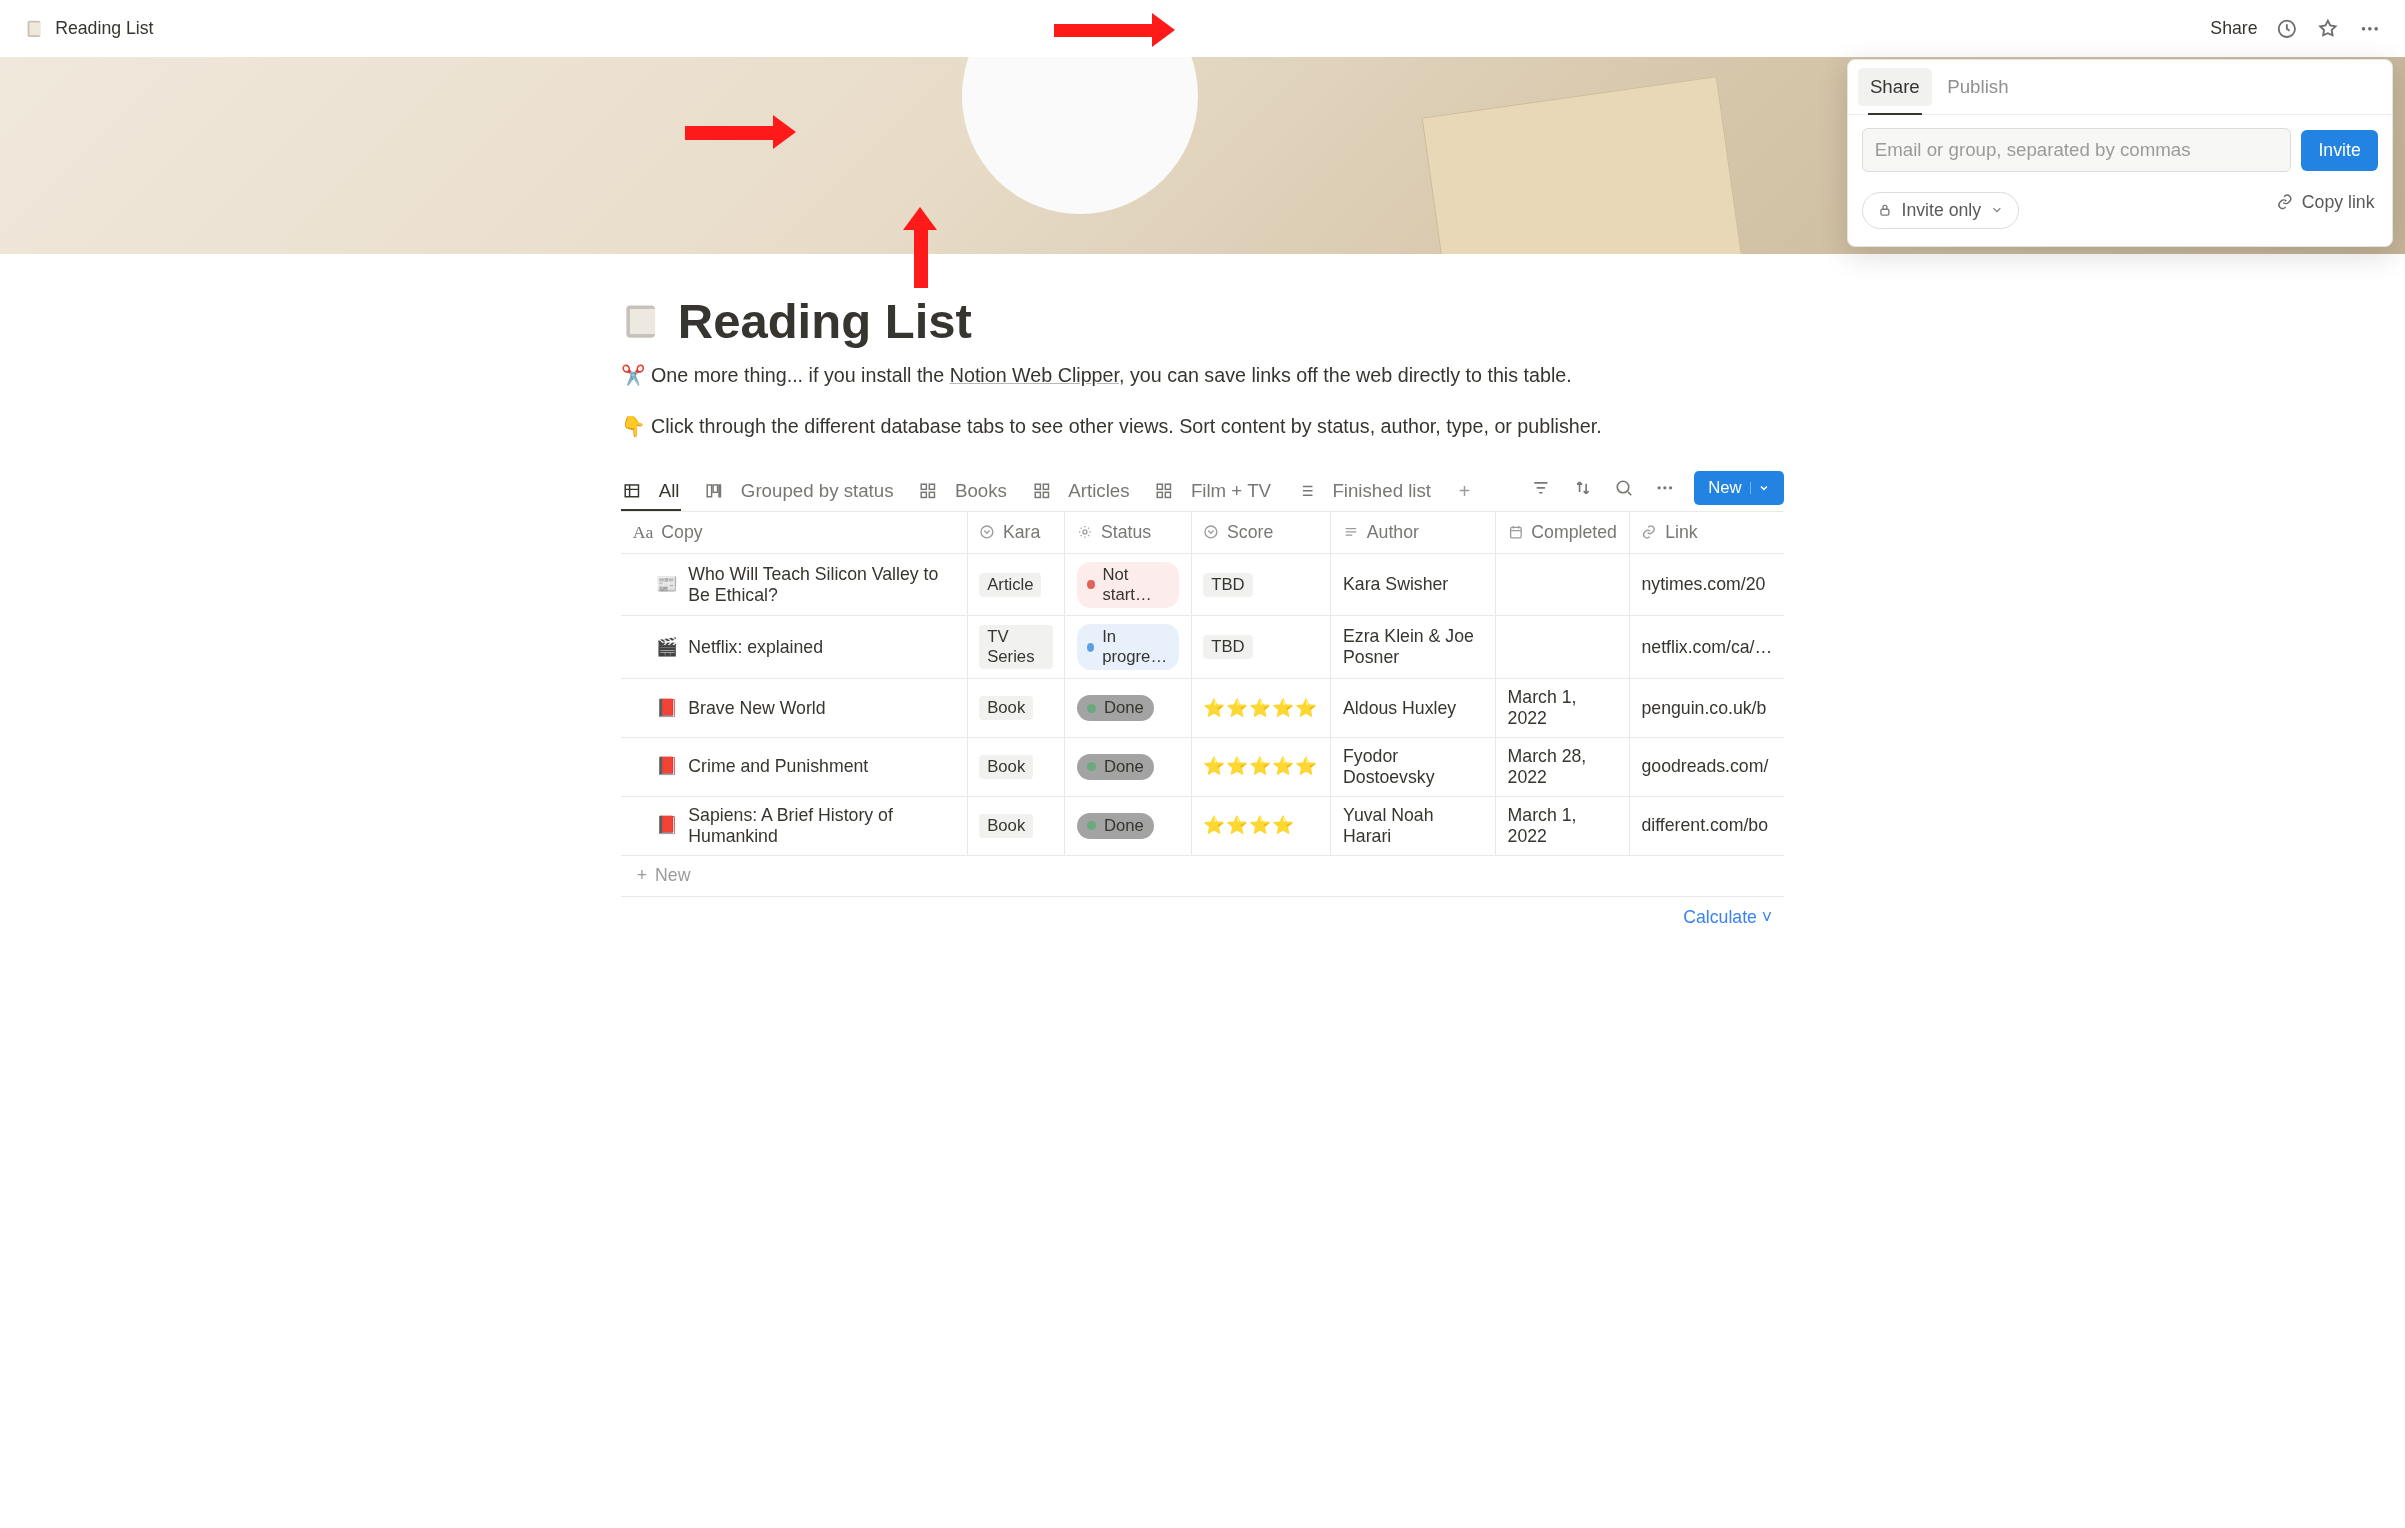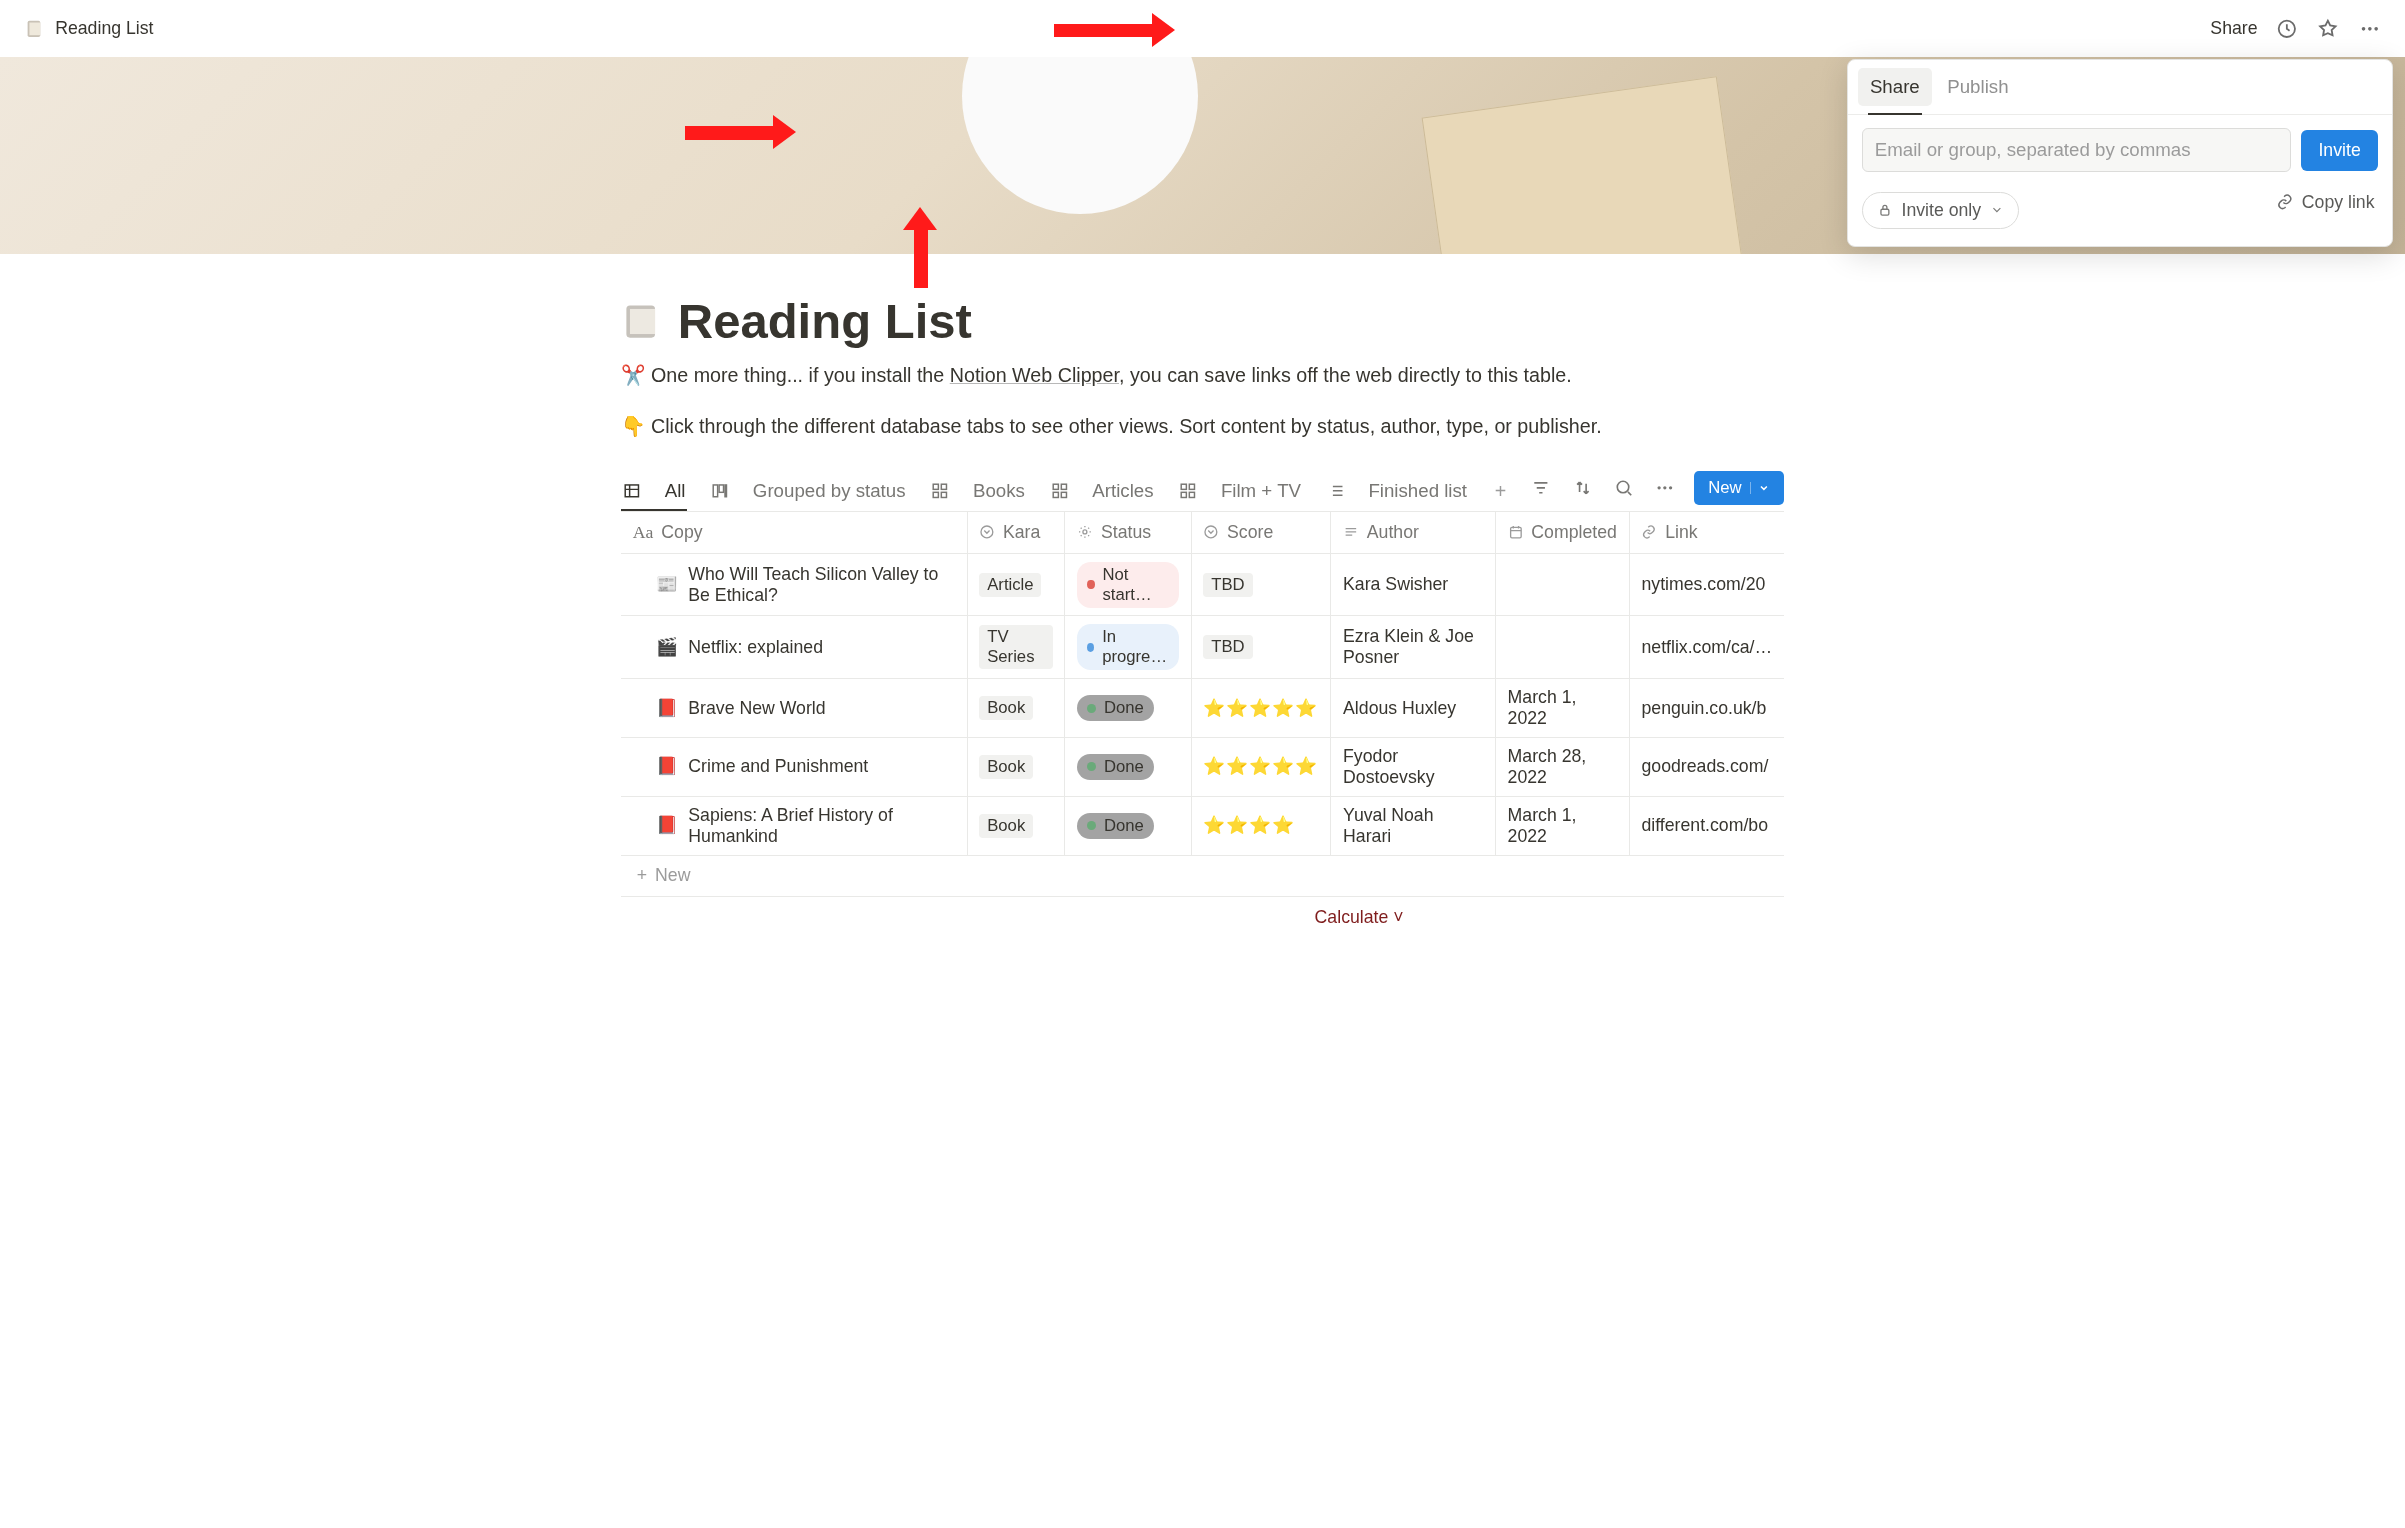--- a/index.html
+++ b/index.html
@@ -20,21 +20,21 @@
 .page-content { max-width: 1241px; margin: 0 auto; padding: 0 39px; }
 .page-header { margin-top: 39px; }
 .page-title-row { display: flex; align-items: center; gap: 13.8px; }
 .page-title { font-size: 49px; font-weight: 700; color: #37352f; }
 .page-desc { margin-top: 11.8px; font-size: 19.7px; line-height: 1.5; color: #37352f; }
 .page-desc p { margin-bottom: 21.7px; }
 .page-desc a { color: #37352f; text-decoration: underline; text-decoration-color: #b8b8b8; cursor: pointer; }
 
 .db-tabs { display: flex; align-items: center; justify-content: space-between; margin-top: 29.6px; border-bottom: 1px solid #e9e9e7; }
 .tabs-left { display: flex; align-items: center; gap: 21.7px; }
-.tab { display: flex; align-items: center; gap: 24px; font-size: 18.7px; color: #787774; padding: 7.9px 2px; cursor: pointer; border-bottom: 2px solid transparent; margin-bottom: -1px; }
+.tab { display: flex; align-items: center; gap: 18px; font-size: 18.7px; color: #787774; padding: 7.9px 2px; cursor: pointer; border-bottom: 2px solid transparent; margin-bottom: -1px; }
 .tab.active { color: #37352f; font-weight: 500; border-bottom-color: #37352f; }
 .tab-add { color: #9b9b9b; font-size: 19.7px; cursor: pointer; padding: 0 3.9px; }
 .tabs-right { display: flex; align-items: center; gap: 17.7px; padding-bottom: 5.9px; }
 .new-btn { background: #2383e2; color: #fff; border: none; border-radius: 4.9px; padding: 6.9px 13.8px; font-size: 16.7px; font-weight: 500; display: flex; align-items: center; gap: 7.9px; cursor: pointer; }
 .new-btn .chev { border-left: 1px solid rgba(255,255,255,0.4); padding-left: 7.9px; }
 
 .db-table { width: 100%; border-collapse: collapse; }
 .db-table th { text-align: left; font-weight: 400; color: #787774; font-size: 17.7px; padding: 9.9px 11.8px; border-bottom: 1px solid #e9e9e7; border-right: 1px solid #e9e9e7; }
 .db-table th:last-child { border-right: none; }
 .db-table td { padding: 7.9px 11.8px; border-bottom: 1px solid #e9e9e7; border-right: 1px solid #e9e9e7; font-size: 17.7px; vertical-align: middle; }
@@ -52,21 +52,21 @@
 .tag { display: inline-block; background: #f1f1ef; border-radius: 3.9px; padding: 2px 7.9px; font-size: 16.7px; }
 .status-pill { display: inline-flex; align-items: center; gap: 7.9px; border-radius: 13.8px; padding: 3px 9.9px; font-size: 16.7px; }
 .status-pill .dot { width: 8.9px; height: 8.9px; border-radius: 50%; }
 .status-not { background: #fdecec; } .status-not .dot { background: #e16259; }
 .status-prog { background: #e8f1fb; } .status-prog .dot { background: #5a9fe2; }
 .status-done { background: #a3a3a3; } .status-done .dot { background: #6aaa7a; }
 .stars { color: #f5b800; letter-spacing: 1px; font-size: 17.7px; }
 .link-cell { color: #37352f; white-space: nowrap; overflow: hidden; text-overflow: ellipsis; }
 
 .new-row { padding: 9.9px 11.8px 9.9px 15.8px; color: #9b9b9b; font-size: 17.7px; display: flex; align-items: center; gap: 7.9px; border-bottom: 1px solid #e9e9e7; cursor: pointer; }
-.calc-row { padding: 9.9px 11.8px; color: #7f1d1d; font-size: 17.7px; text-align: center; padding-left: 325px; cursor: pointer; }
+.calc-row { padding: 9.9px 11.8px; color: #3b82f6; font-size: 17.7px; text-align: right; padding-left: 325px; cursor: pointer; }
 
 
 .share-panel { position: absolute; top: 59px; right: 11.8px; width: 546px; background: #fff; border: 1px solid #e4e4e2; border-radius: 7.9px; box-shadow: 0 7.9px 29.6px rgba(0,0,0,0.14); z-index: 50; padding-bottom: 2px; }
 .share-tabs { display: flex; gap: 3.9px; padding: 7.9px 9.9px 0 9.9px; }
 .share-tab { font-size: 18.7px; padding: 7.9px 11.8px; border-radius: 4.9px; cursor: pointer; color: #909090; }
 .share-tab.active { background: #f1f1ef; color: #37352f; font-weight: 500; position: relative; }
 .share-tab.active::after { content: ""; position: absolute; left: 9.9px; right: 9.9px; bottom: -8.9px; height: 2px; background: #37352f; }
 .share-divider { height: 1px; background: #ececea; margin-top: 7.9px; }
 .share-row { display: flex; gap: 9.9px; padding: 13.8px 13.8px; align-items: center; }
 .share-input { flex: 1; border: 1px solid #dcdcda; background: #f7f7f5; border-radius: 5.9px; padding: 9.9px 11.8px; font-size: 18.7px; color: #37352f; }

